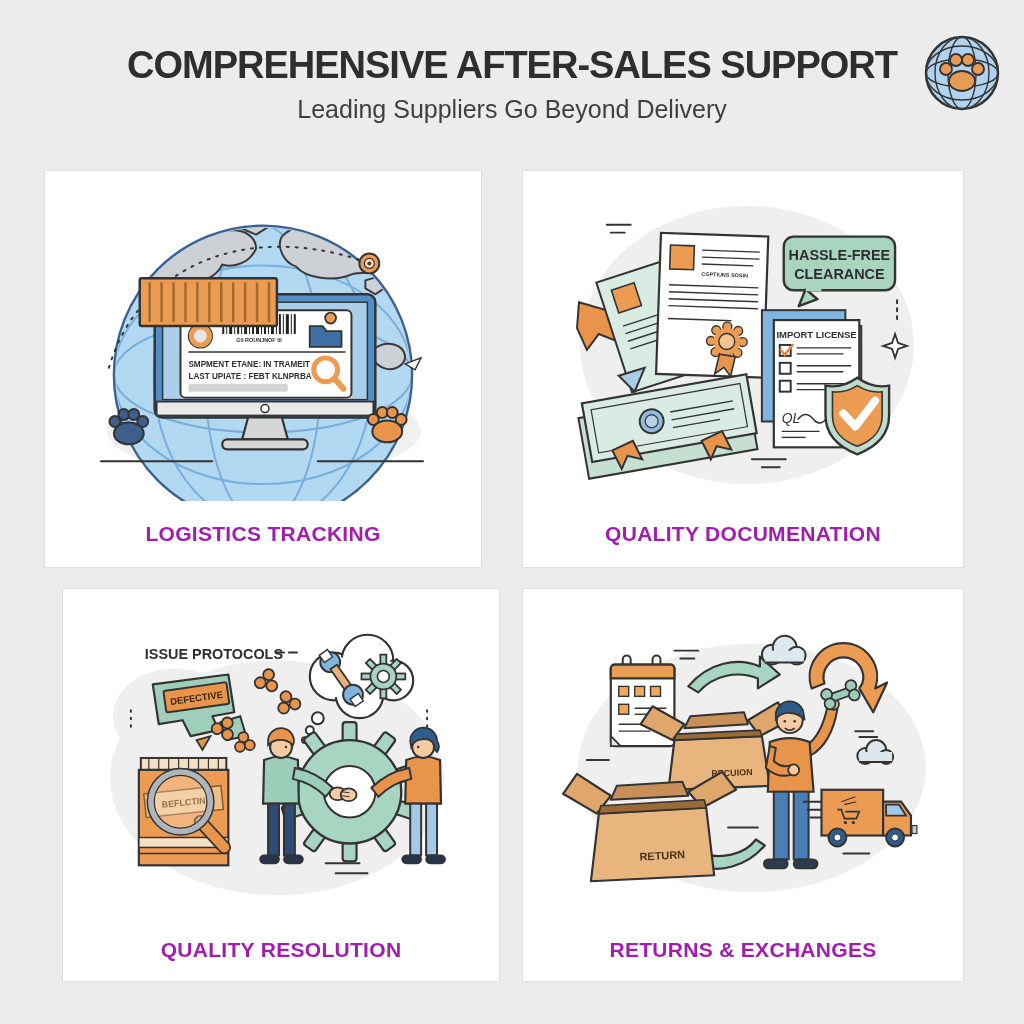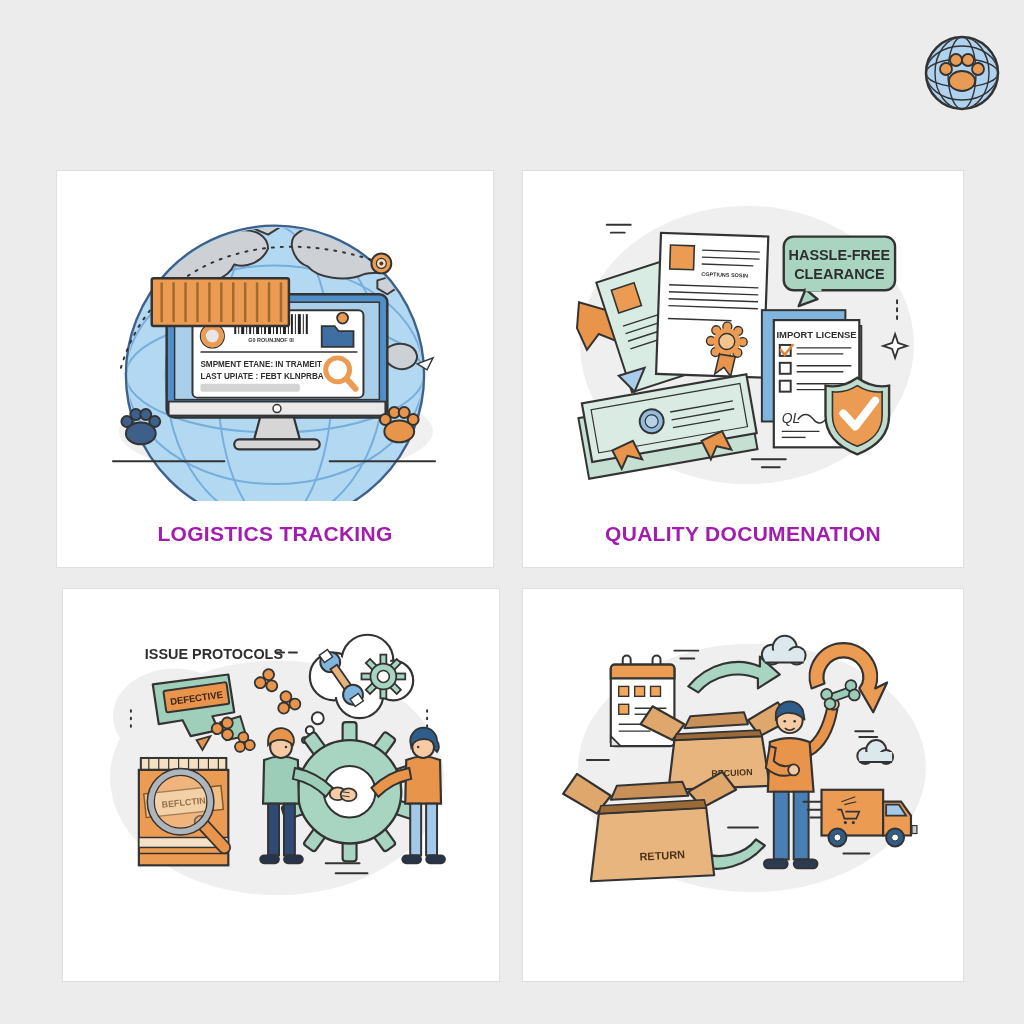--- a/index.html
+++ b/index.html
@@ -3,34 +3,38 @@
 <meta charset="utf-8">
 <style>
   html,body{margin:0;padding:0;background:#e9e9e9;}
   .page{position:relative;width:1024px;height:1024px;background:#ECECEC;overflow:hidden;
         font-family:"Liberation Sans",sans-serif;}
   .header{position:absolute;top:44px;left:0;width:100%;text-align:center;}
   .title{font-size:38px;font-weight:bold;color:#2e2e2e;letter-spacing:-1px;}
   .subtitle{font-size:25px;color:#3f3f3f;margin-top:8px;}
   .logo{position:absolute;top:31px;right:20px;width:84px;height:84px;}
   .card{position:absolute;background:#ffffff;border:1px solid #dfdfdf;display:flex;flex-direction:column;}
-  #card-logistics{left:56px;top:170px;width:436px;height:396px;}
+  #card-logistics{left:44px;top:170px;width:436px;height:396px;}
   #card-customs  {left:522px;top:170px;width:440px;height:396px;}
   #card-quality  {left:62px;top:588px;width:436px;height:392px;}
   #card-returns  {left:522px;top:588px;width:440px;height:392px;}
   .card svg{display:block;}
   .caption{flex:1;display:flex;align-items:center;justify-content:center;
            font-weight:bold;font-size:21px;color:#a21caf;letter-spacing:.3px;}
   svg text{font-family:"Liberation Sans",sans-serif;}
 </style>
 </head>
 <body>
 
 <div class="page">
 
+  <div class="header">
+    <div class="title">COMPREHENSIVE AFTER-SALES SUPPORT</div>
+    <div class="subtitle">Leading Suppliers Go Beyond Delivery</div>
+  </div>
 
   <svg class="logo" viewBox="0 0 84 84">
     <defs>
         <clipPath id="logoClip">
           <circle cx="42" cy="42" r="35"></circle>
         </clipPath>
       </defs>
     <circle cx="42" cy="42" r="36" fill="#AFD3EE" stroke="#333" stroke-width="2.5"></circle>
     <g clip-path="url(#logoClip)" stroke="#333" stroke-width="1.4" fill="none">
       <ellipse cx="42" cy="42" rx="14" ry="36"></ellipse>
@@ -436,20 +440,21 @@
         <circle cx="362" cy="159" r="11" fill="#F6CBA4" stroke="#333" stroke-width="2"></circle>
         <path d="M349,153 a13,13 0 0 1 27,0 c3,3 2,9 0,11 l-3,-3 c1,-6 -3,-10 -10,-10 c-6,0 -11,3 -13,8 z" fill="#2F5D8A" stroke="#333" stroke-width="1.8"></path>
         <circle cx="357" cy="159" r="1.2" fill="#333"></circle>
       </g>
       <g>
         <ellipse cx="276" cy="206" rx="8" ry="6.5" fill="#F6CBA4" stroke="#333" stroke-width="1.8"></ellipse>
         <ellipse cx="287" cy="207" rx="8" ry="6.5" fill="#F6CBA4" stroke="#333" stroke-width="1.8"></ellipse>
         <path d="M280,204 l8,1 M280,208 l8,1" stroke="#333" stroke-width="1" fill="none"></path>
       </g>
     </svg>
+    <div class="caption">QUALITY RESOLUTION</div>
   </div>
 
   <div class="card" id="card-returns">
     <svg viewBox="0 0 440 332" width="438" height="330">
       <ellipse cx="230" cy="180" rx="175" ry="125" fill="#EFEFEF"></ellipse>
       <g stroke="#333" stroke-width="2" stroke-linecap="round">
         <line x1="152" y1="62" x2="176" y2="62"></line>
           <line x1="158" y1="70" x2="172" y2="70"></line>
         <line x1="334" y1="143" x2="352" y2="143"></line>
           <line x1="338" y1="149" x2="356" y2="149"></line>
@@ -558,15 +563,16 @@
             <circle cx="332" cy="235" r="1.6" fill="#333"></circle>
           <path d="M320,214 l14,-5 M323,217 l12,-3" stroke="#333" stroke-width="1.2" fill="none"></path>
         </g>
         <circle cx="316" cy="250" r="9" fill="#2F5D8A" stroke="#333" stroke-width="2"></circle>
         <circle cx="316" cy="250" r="3.5" fill="#fff" stroke="#333" stroke-width="1"></circle>
         <circle cx="374" cy="250" r="9" fill="#2F5D8A" stroke="#333" stroke-width="2"></circle>
         <circle cx="374" cy="250" r="3.5" fill="#fff" stroke="#333" stroke-width="1"></circle>
         <rect x="391" y="238" width="5" height="8" fill="#C9CDD2" stroke="#333" stroke-width="1.2"></rect>
       </g>
     </svg>
+    <div class="caption">RETURNS &amp; EXCHANGES</div>
   </div>
 
 </div>
 
 </body></html>

